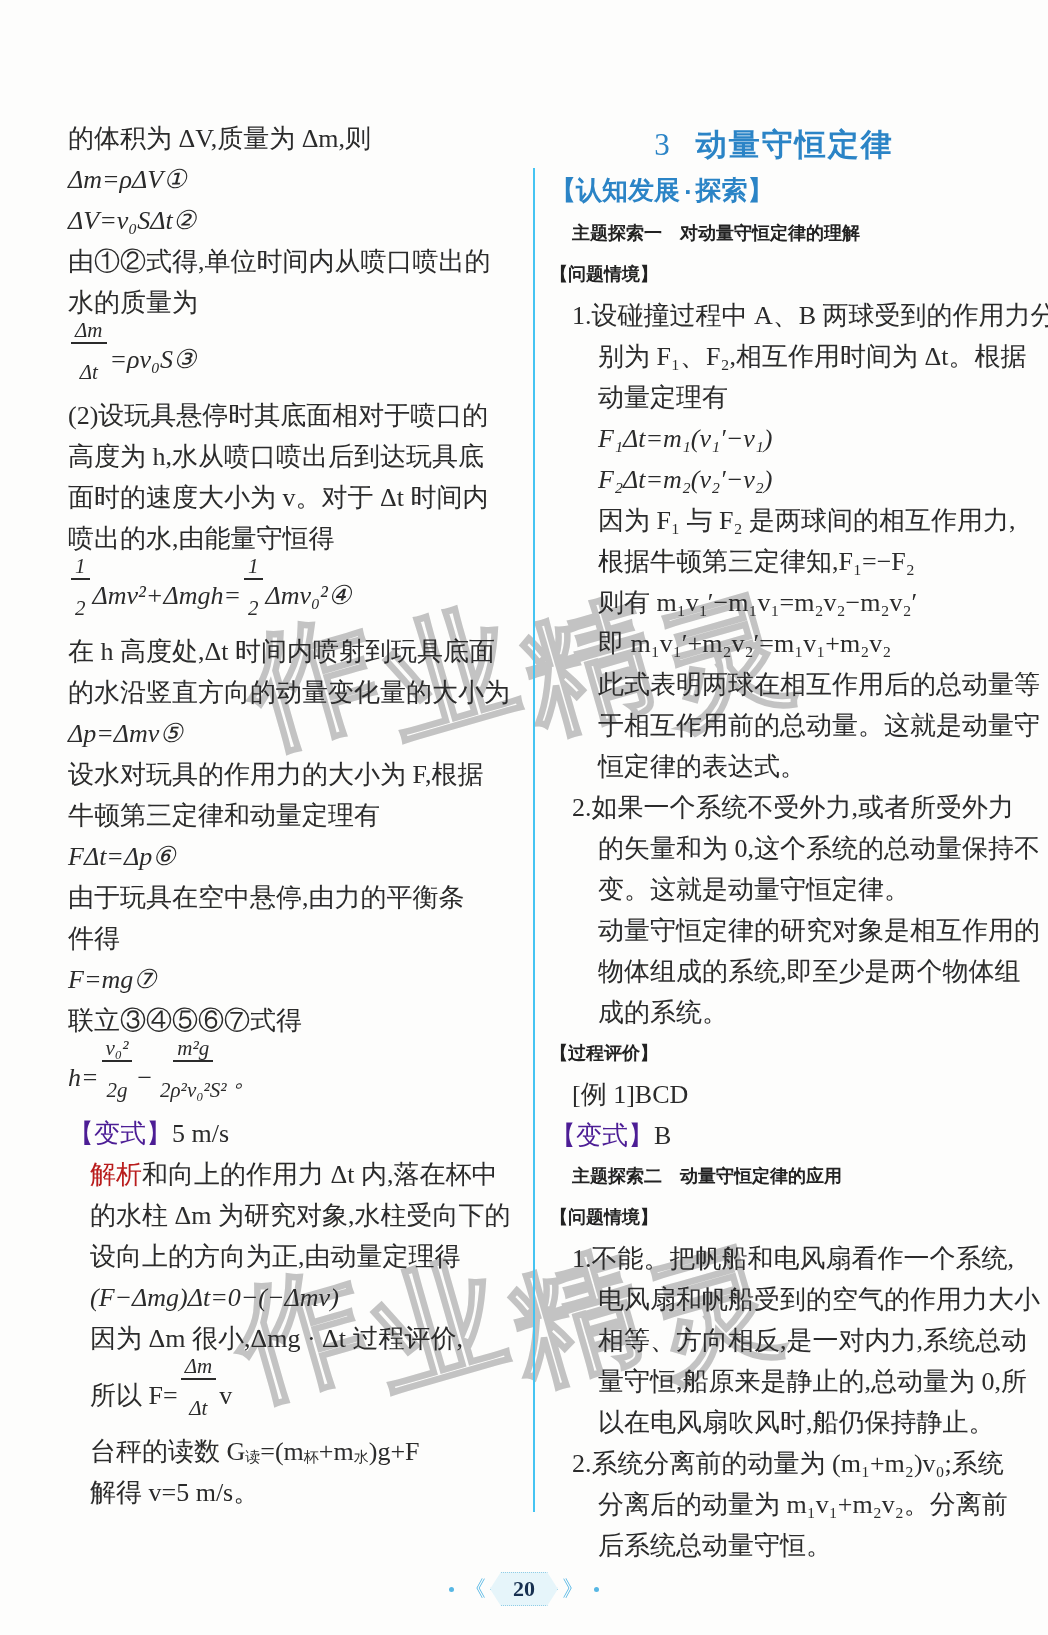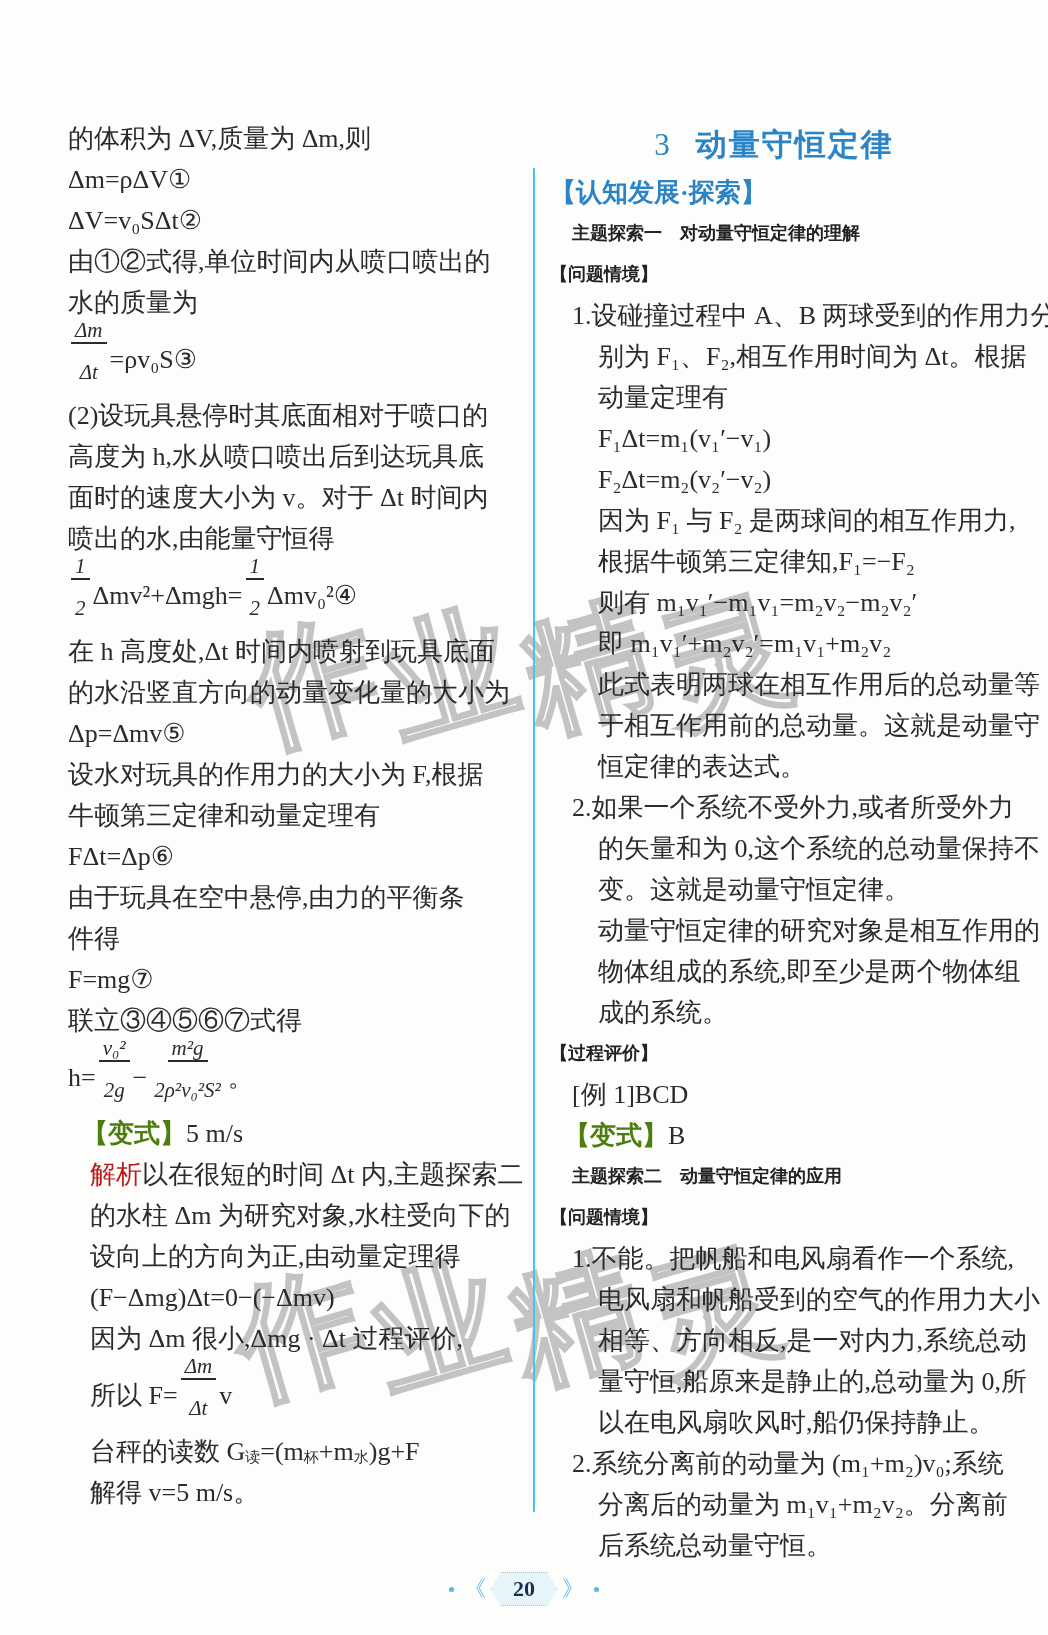--- a/index.html
+++ b/index.html
@@ -21,32 +21,32 @@
     background:#45c4f2;
   }
   
   .line{
     font-size:26px;line-height:41px;height:41px;
     white-space:nowrap;
     display:flex;align-items:center;
   }
   .i-1{padding-left:22px;}
   .i-2{padding-left:48px;}
-  .s-formula .run{}
+  .s-formula .run{font-style:italic;}
   .s-hblue{
-    font-family:Liberation Serif, serif;
+    font-family:Liberation Mono, monospace;
     font-weight:700;color:#2b84c6;font-size:26px;
   }
   .s-hbold{
     font-family:"Liberation Sans","DejaVu Sans",sans-serif;
     font-weight:700;color:#222;font-size:18px;
   }
   .c-b{
     font-family:"Liberation Sans","DejaVu Sans",sans-serif;
-    font-weight:700;color:#4d7c0f;margin-left:14px;
+    font-weight:400;color:#4c1d95;
   }
   .c-blue{color:#b91c1c;}
   .c-sub{font-size:15px;align-self:flex-end;line-height:30px;}
   
   .has-frac{height:72px;}
   .frac{
     display:inline-flex;flex-direction:column;align-items:center;
     font-size:21px;line-height:1.15;font-style:italic;
     margin:0 3px;vertical-align:middle;
   }
@@ -206,21 +206,21 @@
           <span class="fden">2ρ²v₀²S²</span>
         </span>
         <span class="run">。</span>
       </div>
       <div class="line s-body i-0">
         <span class="run c-b">【变式】</span>
         <span class="run">5 m/s</span>
       </div>
       <div class="line s-body i-1">
         <span class="run c-blue">解析</span>
-        <span class="run"> 以在很短的时间 Δt 内,主题探索二</span>
+        <span class="run"> 和向上的作用力 Δt 内,落在杯中</span>
       </div>
       <div class="line s-body i-1">
         <span class="run">的水柱 Δm 为研究对象,水柱受向下的</span>
       </div>
       <div class="line s-body i-1">
         <span class="run">设向上的方向为正,由动量定理得</span>
       </div>
       <div class="line s-formula i-1">
         <span class="run">(F−Δmg)Δt=0−(−Δmv)</span>
       </div>

